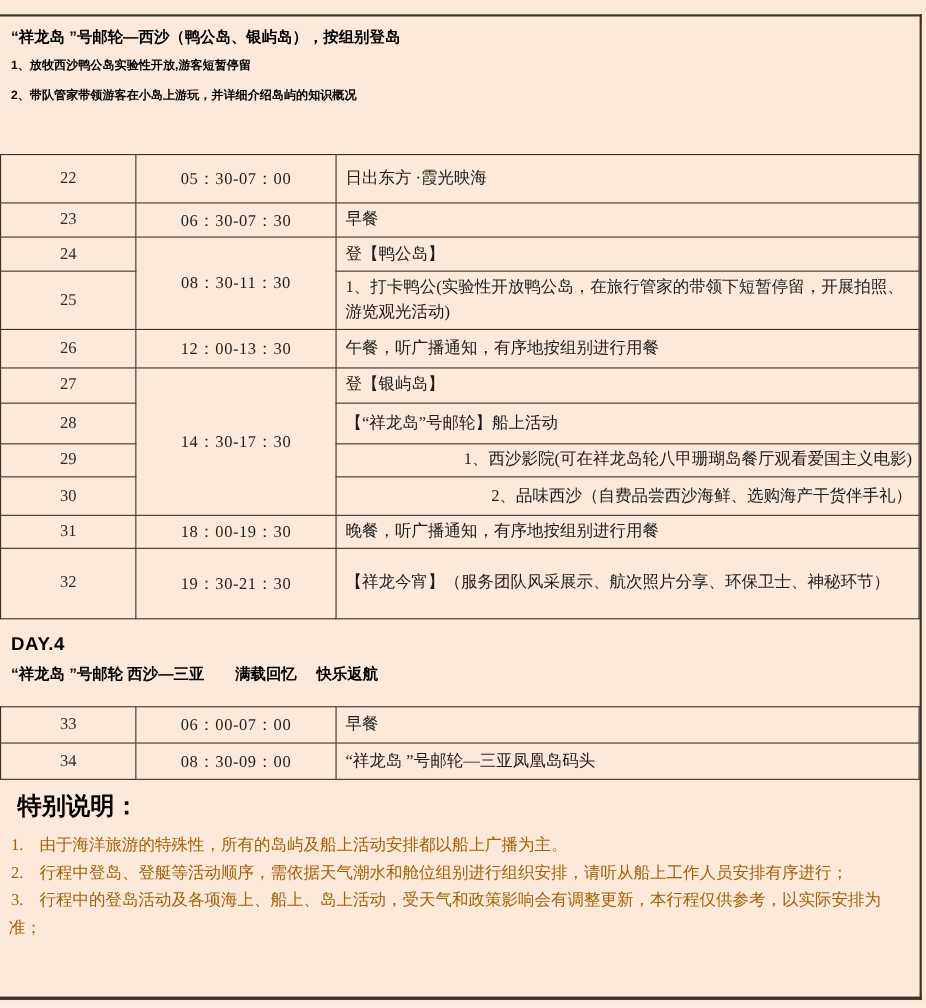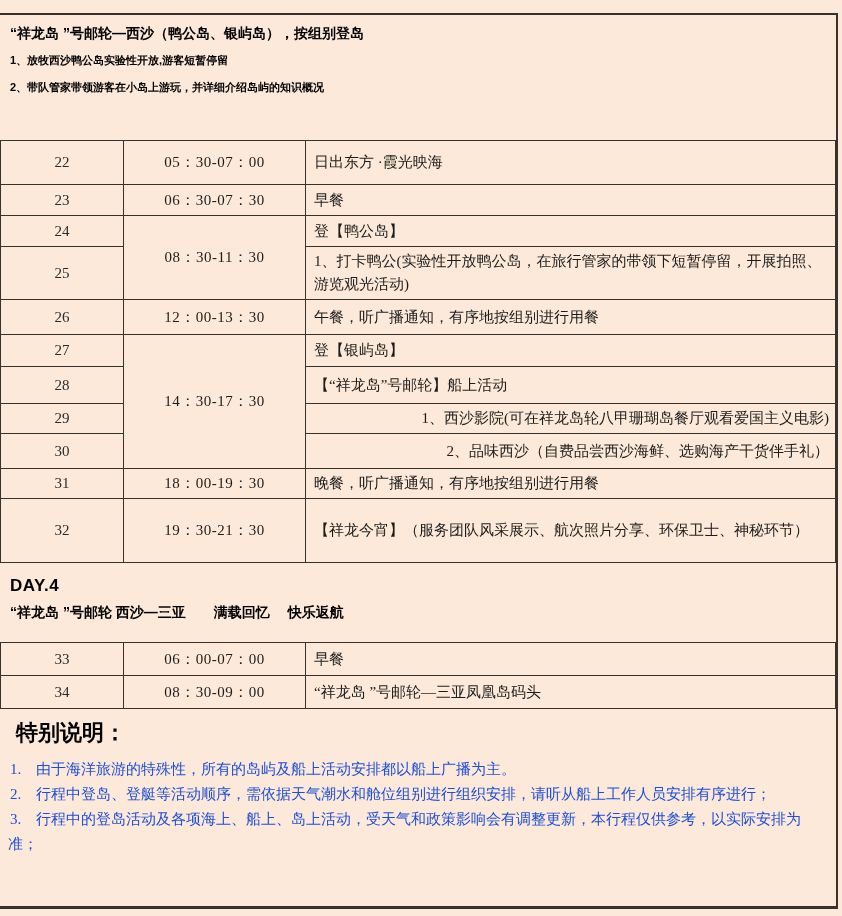--- a/index.html
+++ b/index.html
@@ -56,21 +56,21 @@
   .notes{
     position:absolute;top:699px;left:0;right:6px;
     padding:0 10px 0 8px;
   }
   .notes-title{
     font-family:"Liberation Sans","DejaVu Sans",sans-serif;
     font-weight:700;font-size:22px;color:#000;
     margin:4px 0 9px 8px;
   }
   .notes-item{
-    font-size:15px;line-height:25px;color:#1d4ed8;
+    font-size:15px;line-height:25px;color:#a16207;
   }
   .notes-item .note-no{display:inline-block;min-width:26px;padding-left:2px;}
 </style>
 </head>
 <body>
 
 <div class="page">
   <div class="frame">
 
     <div class="day-header" id="day3-header">

